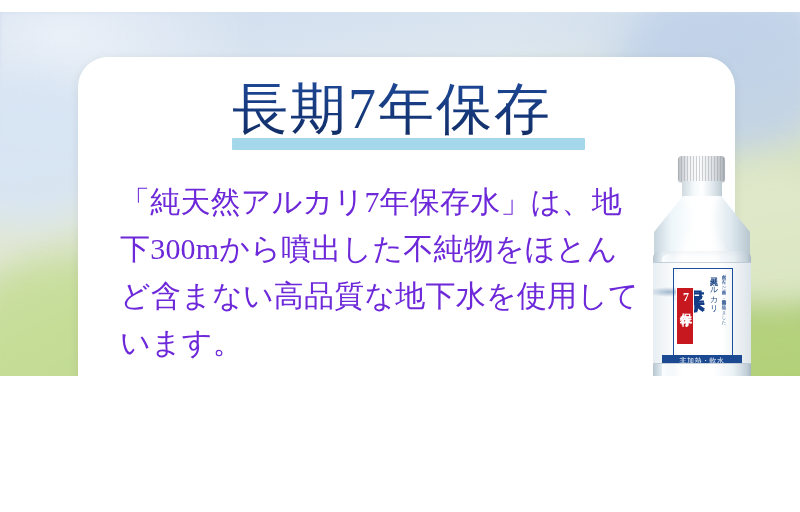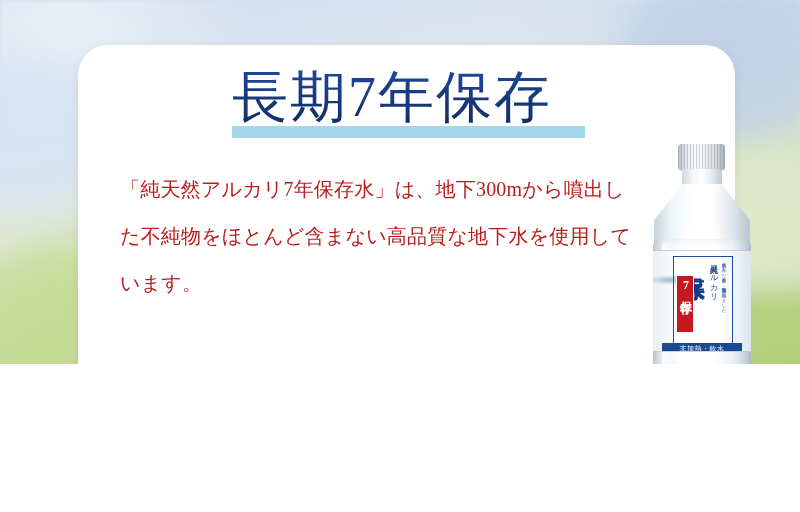--- a/index.html
+++ b/index.html
@@ -9,20 +9,21 @@
   }
   body {
     font-family: "Liberation Serif", "DejaVu Serif", serif;
   }
 
   #stage {
     position: relative;
     width: 800px;
     height: 364px;
     overflow: hidden;
+    margin-top: 12px;
   }
 
   
   .bg-base {
     position: absolute;
     inset: 0;
     background:
       linear-gradient(170deg,
         #cfdcee 0%,
         #d6e2f0 14%,
@@ -93,23 +94,23 @@
     -webkit-text-fill-color: transparent;
     white-space: nowrap;
   }
 
   
   .body-copy {
     position: absolute;
     left: 120px;
     top: 166px;
     width: 520px;
-    color: #b91c1c;
-    font-family: "Liberation Serif", "DejaVu Serif", serif;
-    font-size: 20px;
+    color: #6d28d9;
+    font-family: "Liberation Serif", "DejaVu Serif", serif;
+    font-size: 30px;
     line-height: 47px;
     letter-spacing: .2px;
   }
   .body-copy p { margin: 0; }
 
   
   .bottle {
     position: absolute;
     left: 648px;
     top: 144px;

